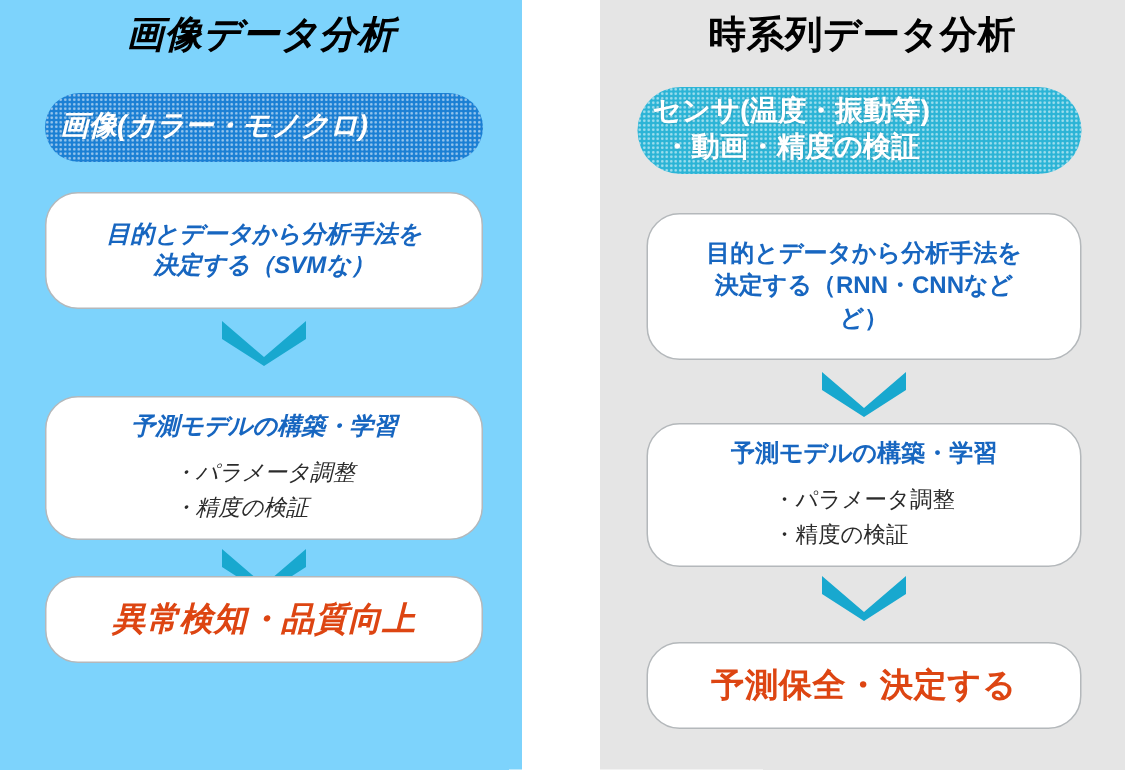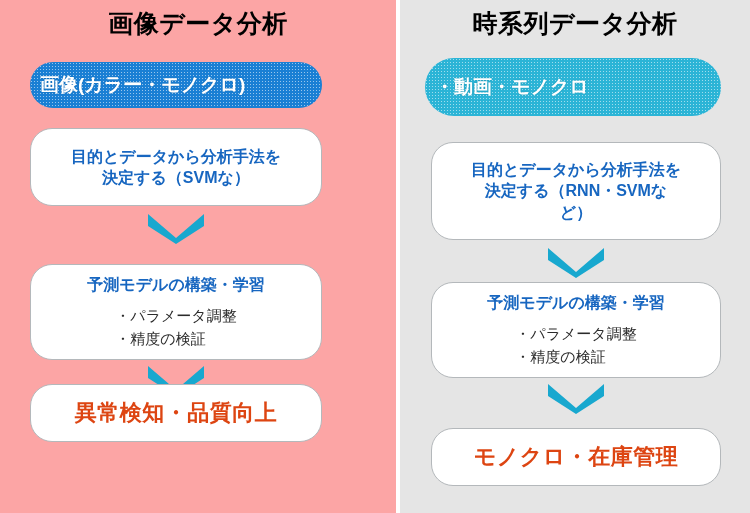--- a/index.html
+++ b/index.html
@@ -15,21 +15,21 @@
     overflow: hidden;
   }
 
   
   .panel {
     position: absolute;
     top: 0;
     height: 513px;
     box-sizing: border-box;
   }
-  .panel-left  { left: 0;     width: 396px; background: #fca5a5; }
+  .panel-left  { left: 0;     width: 348px; background: #7dd3fc; font-style: italic; }
   .panel-right { left: 400px; width: 350px; background: #e5e5e5; }
 
   .panel-title {
     position: absolute;
     left: 0;
     right: 0;
     text-align: center;
     font-weight: bold;
     font-size: 25px;
     color: #000000;
@@ -153,27 +153,28 @@
   </div>
 </div>
 
 <div class="panel panel-right">
 
   <div class="panel-title" style="top:10px;">時系列データ分析</div>
 
   <div class="pill pill-cyan" style="left:25px; top:58px; width:296px; height:58px;">
     <span class="pill-dots"></span>
     <span class="pill-label">
-      <span style="display:block">・動画・モノクロ</span>
+      <span style="display:block">センサ(温度・振動等)</span>
+      <span style="display:block">・動画・精度の検証</span>
     </span>
   </div>
 
   <div class="node" style="left:31px; top:142px; width:290px; height:98px;">
     <div class="node-heading">目的とデータから分析手法を</div>
-    <div class="node-heading">決定する（RNN・SVMな</div>
+    <div class="node-heading">決定する（RNN・CNNなど</div>
     <div class="node-heading">ど）</div>
   </div>
 
   <div class="arrow" style="left:148px; top:248px;">
     <svg viewBox="0 0 56 30" xmlns="http://www.w3.org/2000/svg">
       <polygon points="0,0 28,24 56,0 56,12 28,30 0,12" fill="#18a8cf"></polygon>
     </svg>
   </div>
 
   <div class="node" style="left:31px; top:282px; width:290px; height:96px;">
@@ -184,15 +185,15 @@
     </div>
   </div>
 
   <div class="arrow" style="left:148px; top:384px;">
     <svg viewBox="0 0 56 30" xmlns="http://www.w3.org/2000/svg">
       <polygon points="0,0 28,24 56,0 56,12 28,30 0,12" fill="#18a8cf"></polygon>
     </svg>
   </div>
 
   <div class="node" style="left:31px; top:428px; width:290px; height:58px;">
-    <div class="node-result">モノクロ・在庫管理</div>
+    <div class="node-result">予測保全・決定する</div>
   </div>
 </div>
 
 </body></html>

